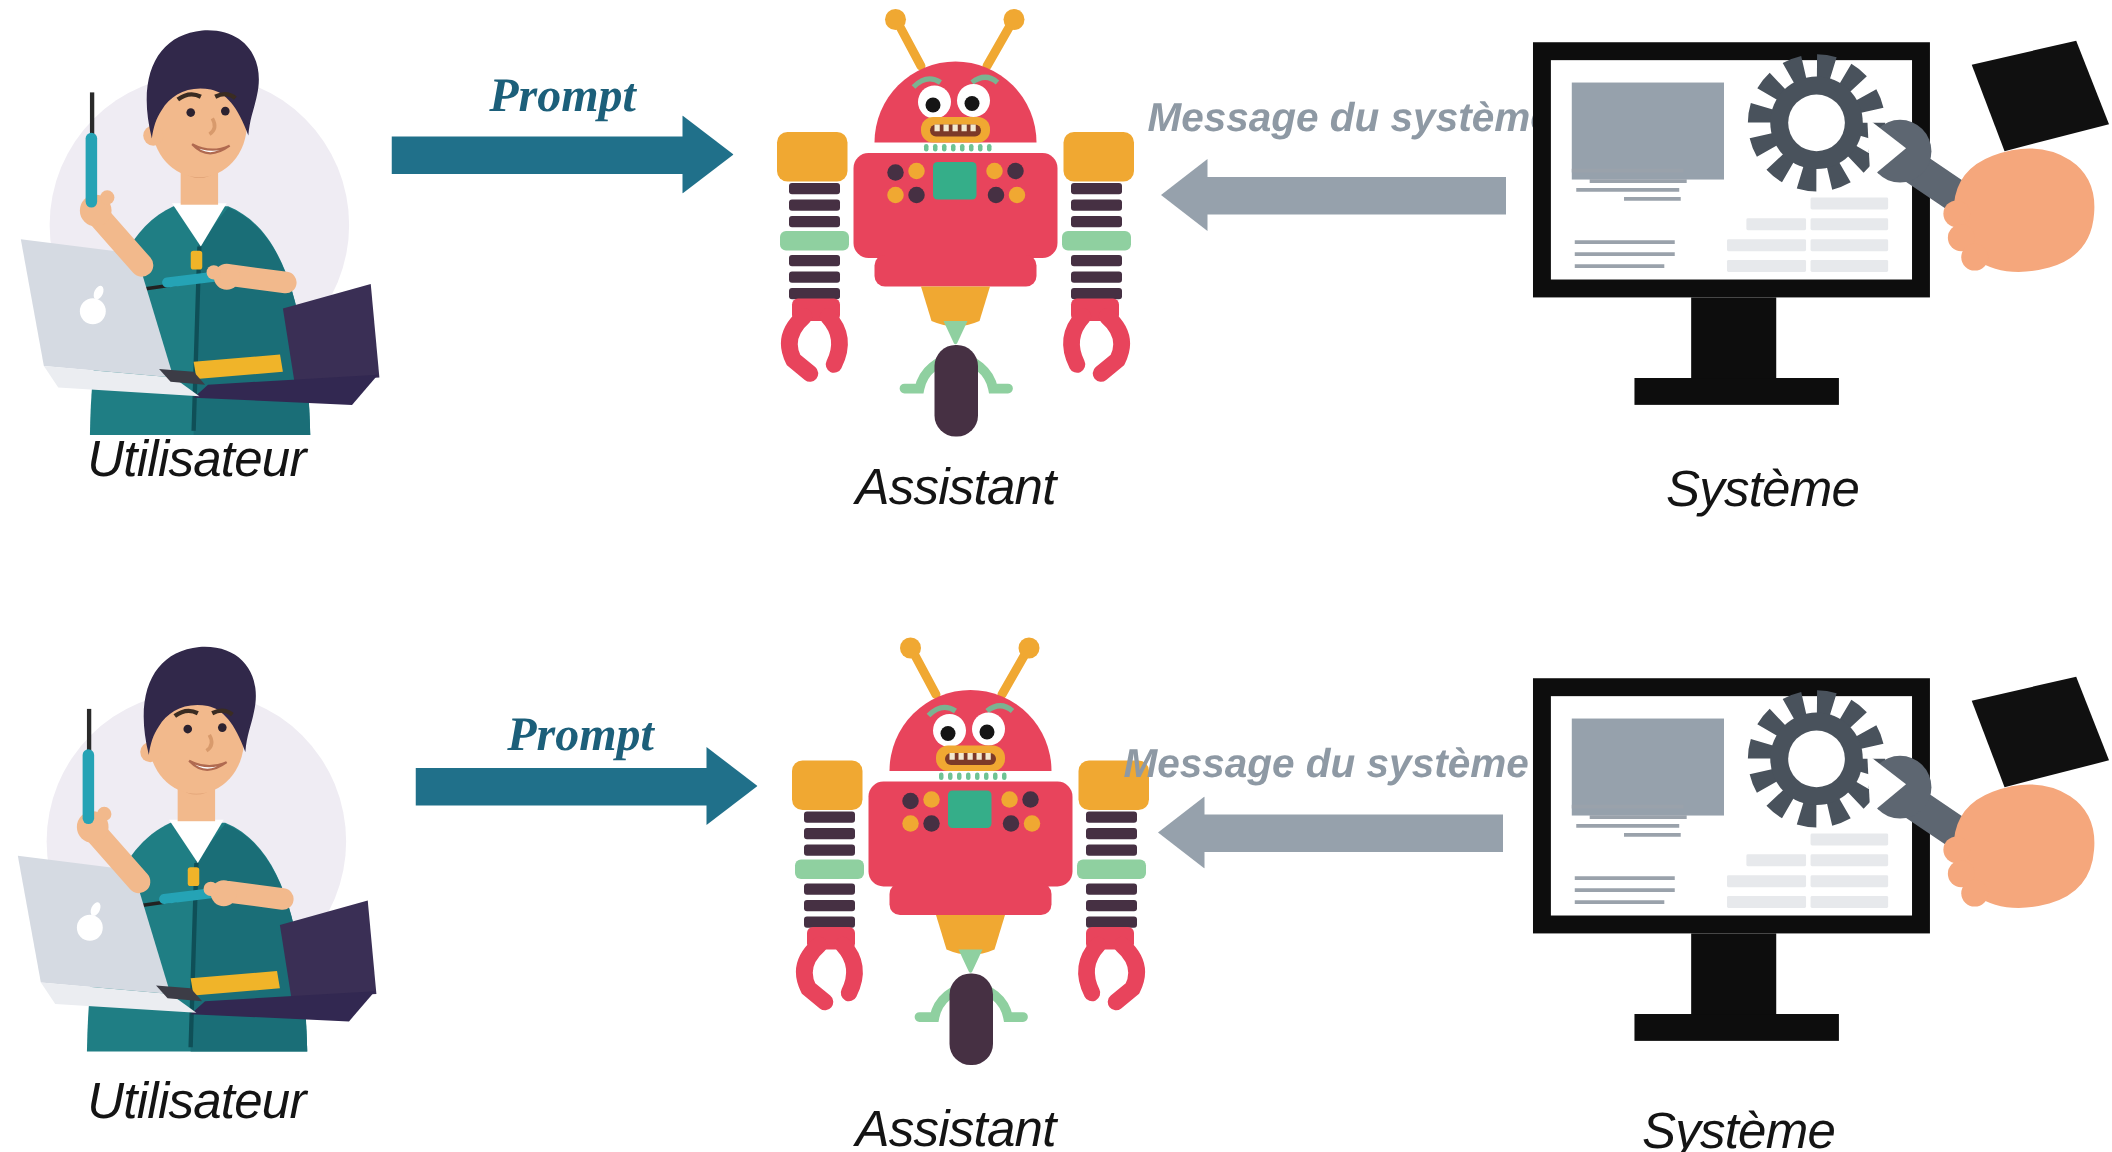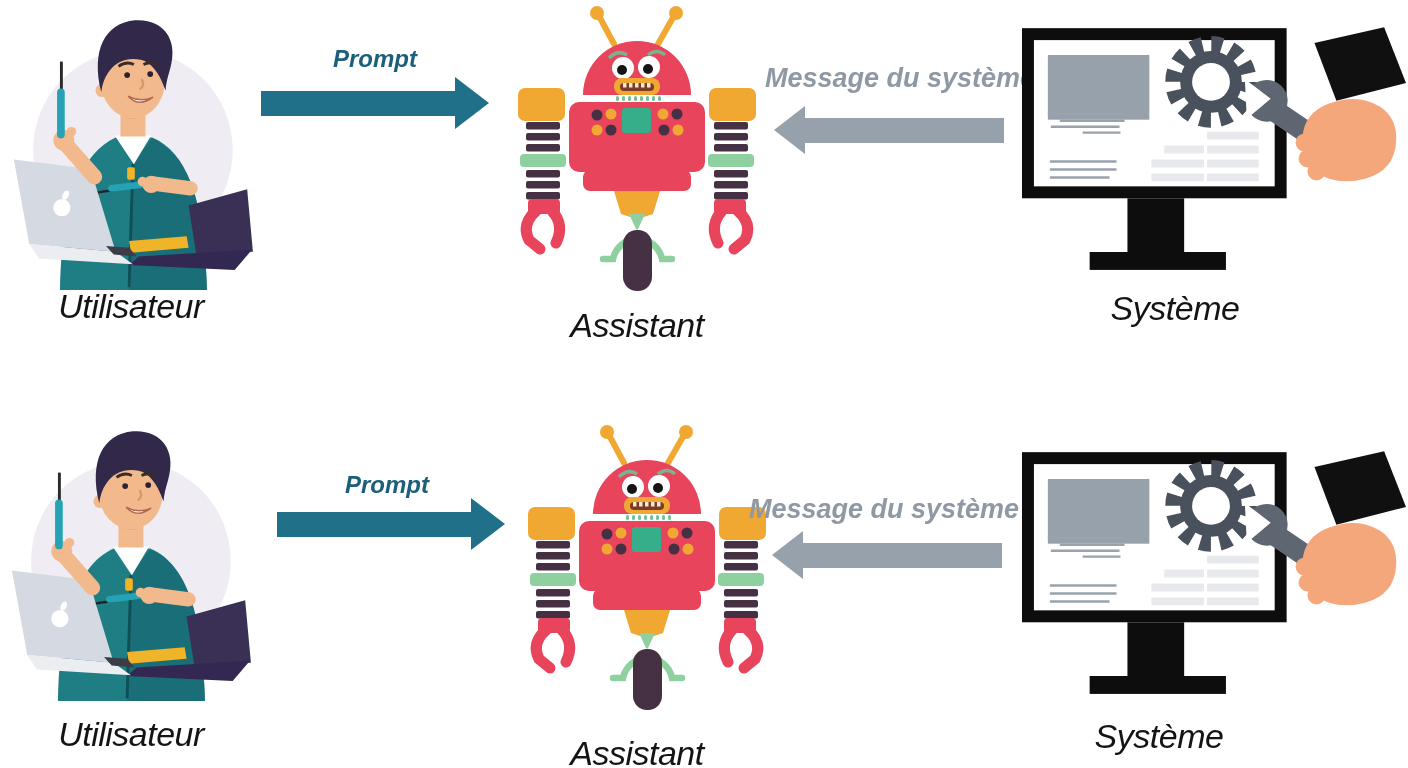--- a/index.html
+++ b/index.html
@@ -19,36 +19,36 @@
     font-weight:normal;font-style:italic;
     font-size:34px;letter-spacing:-0.5px;
     color:var(--color-caption,#141414);
     text-align:center;white-space:nowrap;
   }
   .arrow-label{
     position:absolute;
     font-weight:bold;font-style:italic;
     text-align:center;white-space:nowrap;
   }
-  .prompt-label{font-size:24px;color:var(--color-prompt-label,#1c5f7a);}
+  .prompt-label{font-size:32px;color:var(--color-prompt-label,#1c5f7a);font-family:Liberation Serif, serif;}
   .system-label{font-size:27px;color:var(--color-system-label,#8e99a4);}
   .fill-prompt{fill:var(--color-prompt-arrow,#20708a);}
   .fill-system{fill:var(--color-system-arrow,#96a1ac);}
 
   
   .user-fig{left:6px;top:4px;}
   .user-caption{left:6px;width:250px;top:287px;}
   .prompt-label{left:280px;width:190px;top:45px;}
   .prompt-arrow{left:261px;top:77px;}
   .robot-fig{left:517px;top:2px;}
   .assistant-caption{left:517px;width:240px;top:306px;}
   .system-label{left:765px;width:250px;top:63px;}
   .system-arrow{left:774px;top:106px;}
   .monitor-fig{left:1020px;top:25px;}
-  .system-caption{left:1055px;width:240px;top:289px;}
+  .system-caption{left:1055px;width:240px;top:307px;}
 
   
   .row-1 .user-fig{transform:translate(-2px,-4px);}
   .row-1 .robot-fig{transform:translate(10px,4px);}
   .row-1 .monitor-fig{transform:translate(0px,9px);}
   .row-1 .prompt-label{transform:translate(12px,11px);}
   .row-1 .prompt-arrow{transform:translate(16px,6px);}
   .row-1 .system-label{transform:translate(-16px,16px);}
   .row-1 .system-arrow{transform:translate(-2px,10px);}
   .row-1 .caption{transform:translate(0,13px);}

